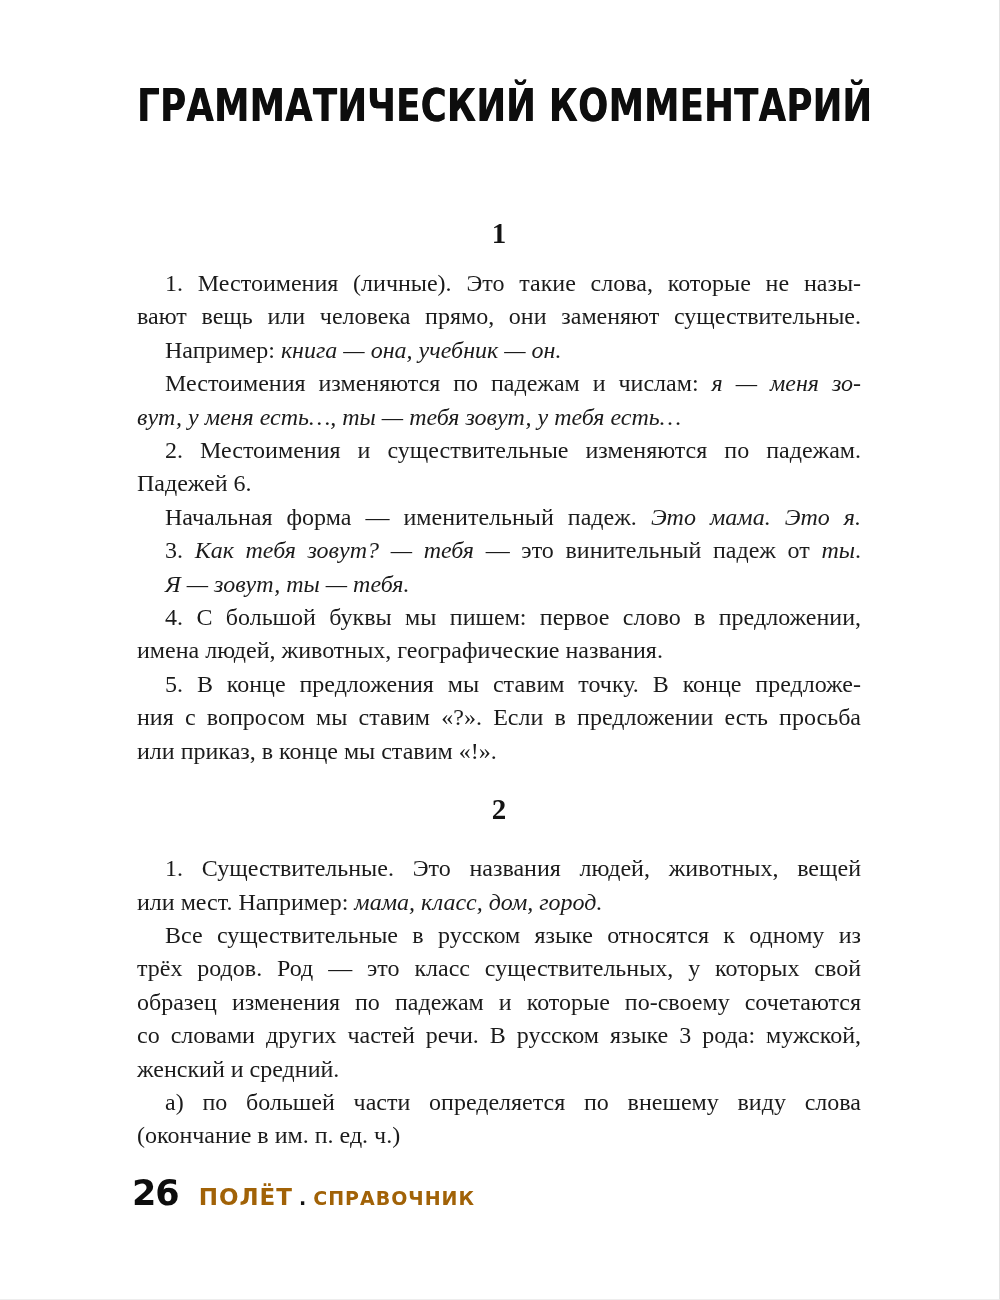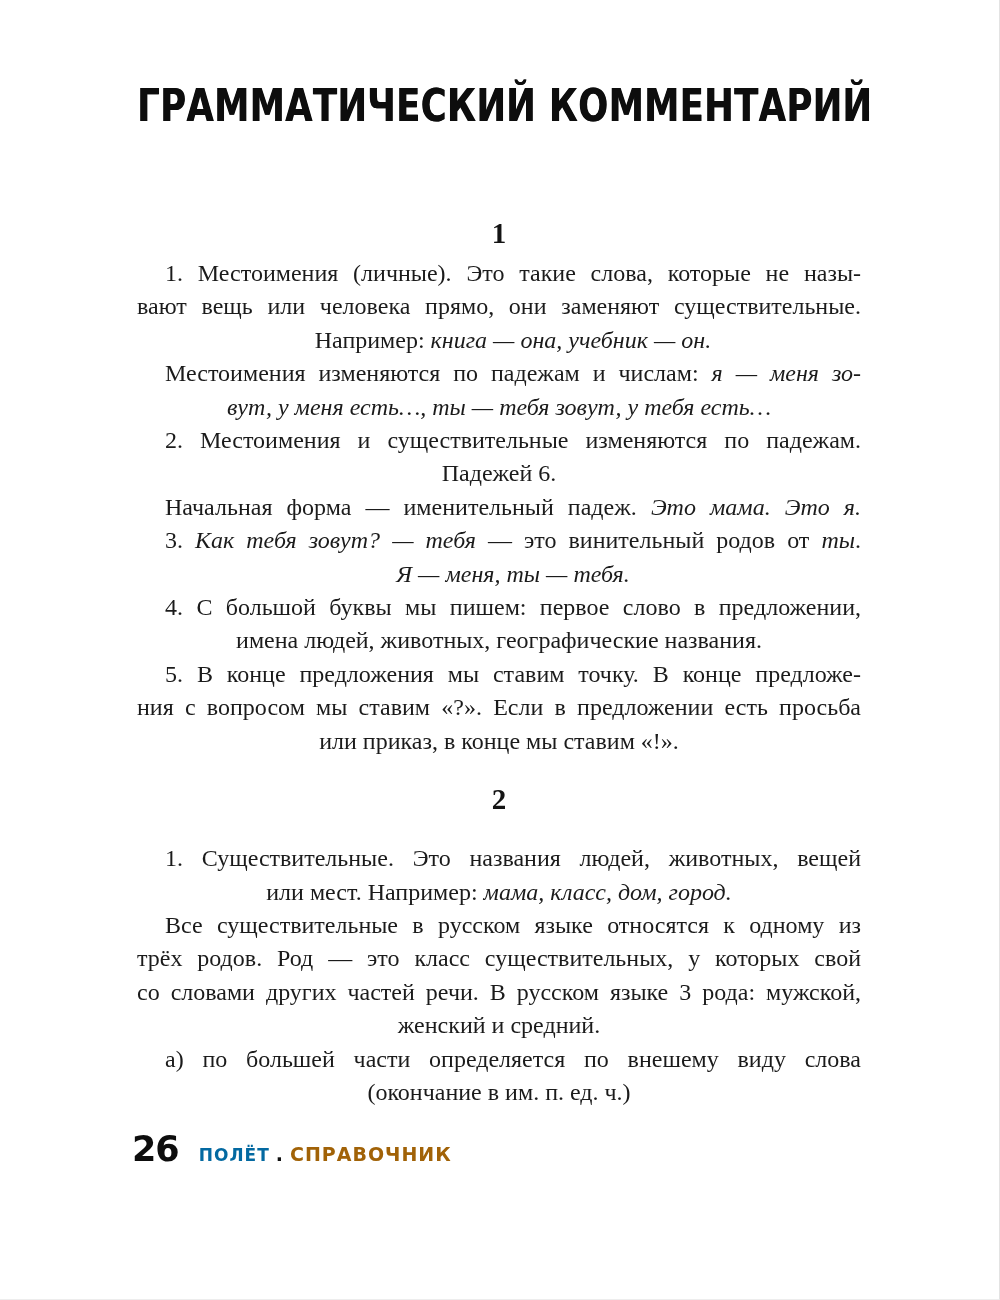--- a/index.html
+++ b/index.html
@@ -36,27 +36,27 @@
   }
   .sec-num {
     text-align: center;
     font-weight: 700;
     font-size: 29px;
     line-height: 32px;
     color: #141414;
   }
   .sec-num.first { margin-top: 89px; }
   .sec-num.second { margin-top: 25px; }
-  .sec-body { margin-top: 8px; }
+  .sec-body { margin-top: 18px; }
   .sec-body.second { margin-top: 27px; }
   .line {
     font-size: 24px;
     line-height: 33.4px;
     white-space: normal;
-    text-align: center;
+    text-align: left;
   }
   .line.just {
     text-align: justify;
     text-align-last: justify;
   }
   .line.ind { text-indent: 28px; }
   .line i { font-style: italic; }
   .footer {
     display: flex;
     align-items: baseline;
@@ -67,23 +67,23 @@
     font-family: "DejaVu Sans", "Liberation Sans", sans-serif;
     font-weight: 700;
     font-size: 35px;
     line-height: 38px;
     letter-spacing: -1px;
     color: #0d0d0d;
   }
   .footer .series {
     font-family: "DejaVu Sans", "Liberation Sans", sans-serif;
     font-weight: 700;
-    font-size: 17px;
+    font-size: 23px;
     letter-spacing: 1px;
-    color: #0369a1;
+    color: #a16207;
     margin-left: 20px;
   }
   .footer .sep {
     font-family: "DejaVu Sans", "Liberation Sans", sans-serif;
     font-weight: 700;
     font-size: 19px;
     color: #111;
     margin-left: 6px;
   }
   .footer .bookname {
@@ -107,35 +107,36 @@
   <div class="sec-num first">1</div>
   <div class="sec-body">
       <div class="line just ind"><span>1. Местоимения (личные). Это такие слова, которые не назы-</span></div>
       <div class="line just"><span>вают вещь или человека прямо, они заменяют существительные.</span></div>
       <div class="line ind"><span>Например: </span><i>книга — она, учебник — он.</i></div>
       <div class="line just ind"><span>Местоимения изменяются по падежам и числам: </span><i>я — меня зо-</i></div>
       <div class="line"><i>вут, у меня есть…, ты — тебя зовут, у тебя есть…</i></div>
       <div class="line just ind"><span>2. Местоимения и существительные изменяются по падежам.</span></div>
       <div class="line"><span>Падежей 6.</span></div>
       <div class="line just ind"><span>Начальная форма — именительный падеж. </span><i>Это мама. Это я.</i></div>
-      <div class="line just ind"><span>3. </span><i>Как тебя зовут? — тебя</i><span> — это винительный родов от </span><i>ты</i><span>.</span></div>
-      <div class="line ind"><i>Я — меня, ты — тебя.</i></div>
+      <div class="line just ind"><span>3. </span><i>Как тебя зовут? — тебя</i><span> — это винительный падеж от </span><i>ты</i><span>.</span></div>
+      <div class="line ind"><i>Я — зовут, ты — тебя.</i></div>
       <div class="line just ind"><span>4. С большой буквы мы пишем: первое слово в предложении,</span></div>
       <div class="line"><span>имена людей, животных, географические названия.</span></div>
       <div class="line just ind"><span>5. В конце предложения мы ставим точку. В конце предложе-</span></div>
       <div class="line just"><span>ния с вопросом мы ставим «?». Если в предложении есть просьба</span></div>
       <div class="line"><span>или приказ, в конце мы ставим «!».</span></div>
     </div>
 
   <div class="sec-num second">2</div>
   <div class="sec-body second">
       <div class="line just ind"><span>1. Существительные. Это названия людей, животных, вещей</span></div>
       <div class="line"><span>или мест. Например: </span><i>мама, класс, дом, город.</i></div>
       <div class="line just ind"><span>Все существительные в русском языке относятся к одному из</span></div>
       <div class="line just"><span>трёх родов. Род — это класс существительных, у которых свой</span></div>
+      <div class="line just"><span>образец изменения по падежам и которые по-своему сочетаются</span></div>
       <div class="line just"><span>со словами других частей речи. В русском языке 3 рода: мужской,</span></div>
       <div class="line"><span>женский и средний.</span></div>
       <div class="line just ind"><span>а) по большей части определяется по внешему виду слова</span></div>
       <div class="line"><span>(окончание в им. п. ед. ч.)</span></div>
     </div>
 
   <div class="footer">
     <span class="pagenum">26</span>
     <span class="series">ПОЛЁТ</span>
     <span class="sep">.</span>

